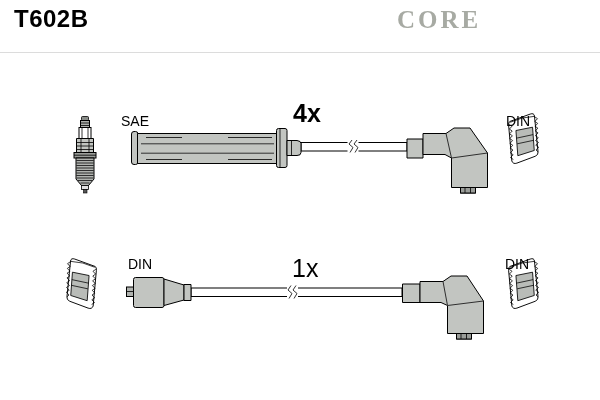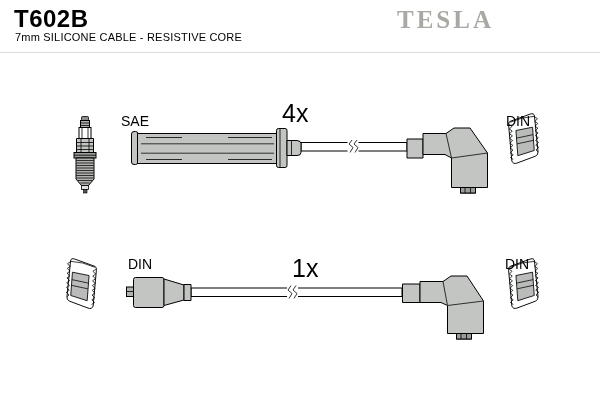--- a/index.html
+++ b/index.html
@@ -13,41 +13,40 @@
   .brand-logo  { left:397px; top:6px; font-family:"Liberation Serif", serif; font-size:25px;
                  font-weight:bold; letter-spacing:3px; color:var(--logo-gray,#a7aaa3); }
   .divider { position:absolute; left:0; top:52px; width:600px; height:1px;
              background:var(--divider-line,#dcdcdc); }
   .conn-label { font-size:14px;margin-left:25px; }
   .sae-r1 { left:96px;  top:113px; }
   .din-r1 { left:481px; top:113px; }
   .din-r2-left  { left:103px; top:256px; }
   .din-r2-right { left:480px; top:256px; }
   .qty-label { font-size:25px; }
-  .qty-r1 { left:282px; top:99px; }
+  .qty-r1 { left:293px; top:99px;font-weight:bold; }
   .qty-r2 { left:292px; top:254px; }
 
   svg { position:absolute; left:0; top:0; }
   .boot   { fill:var(--boot-fill,#c2c5c1); stroke:#000; stroke-width:1; stroke-linejoin:round; }
   .darkpart { fill:#9a9d99; stroke:#000; stroke-width:1; }
   .metal  { fill:#b0b3af; stroke:#000; stroke-width:1; }
   .whitefill { fill:#fff; stroke:#000; stroke-width:1; }
   .graycore  { fill:#b9bcb8; stroke:#000; stroke-width:0.9; }
   .detail { stroke:#2f2f2f; stroke-width:1; fill:none; }
   .thin   { stroke:#000; stroke-width:0.8; fill:none; }
   .erase  { fill:#fff; stroke:none; }
 </style>
 </head>
 <body>
 
 <div class="stage">
 
   <div class="abs part-number">T602B</div>
-  <div class="abs subtitle">7mm SILICONE CABLE - RESISTIVE CORE</div>
-  <div class="abs brand-logo">TESLA</div>
+  <div class="abs brand-logo">CORE</div>
   <div class="divider"></div>
 
   <svg width="600" height="400" viewBox="0 0 600 400">
     <defs>
       <g id="din-socket">
         <path class="whitefill" d="M5,10 L26.5,2.2 Q30.5,0.8 31,4.2 L34.8,42 Q35.2,45.2 31.8,46.6 L12.5,53.8 Q8.6,55.2 7.2,51.6 L3.8,14 Q3.5,11.2 5,10 Z"></path>
         <path class="thin" d="M5.5,10.8 Q18,5 30.8,4.6"></path>
         <polyline class="thin" points="4.4,13 7.4,15 4.6,18 7.6,20 4.8,23 7.8,25 5,28 8,30 5.2,33 8.2,35 5.4,38 8.4,40 5.6,43 8.6,45 5.8,48 8.8,50"></polyline>
         <polyline class="thin" points="31.2,5 34.2,7 31.4,10 34.4,12 31.6,15 34.6,17 31.8,20 34.8,22 32,25 35,27 32.2,30 35.2,32 32.4,35 35.4,37 32.6,40 34.8,42"></polyline>
         <path class="graycore" d="M11.5,19.5 L29,16 L30.8,40.5 L13.5,46 Z"></path>

